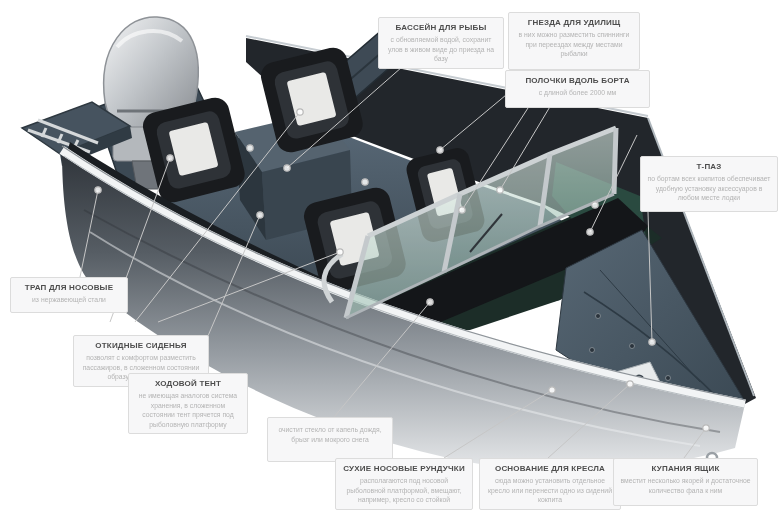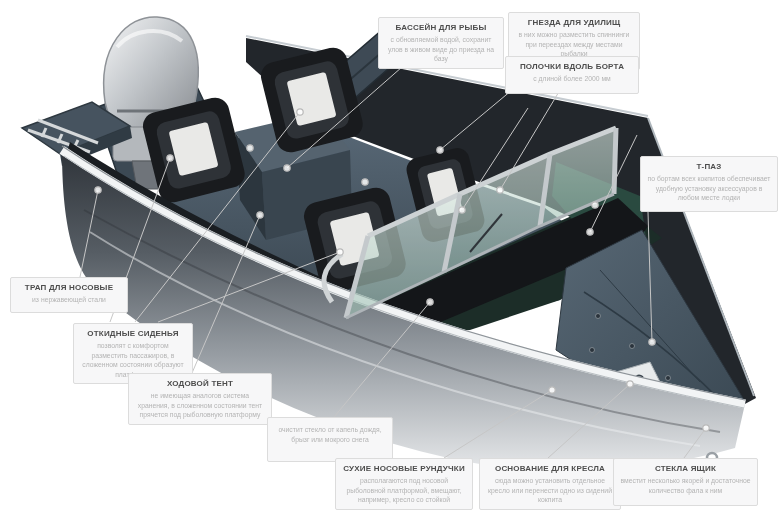--- a/index.html
+++ b/index.html
@@ -16,26 +16,26 @@
   .callout .t{
     display:block;font-size:8px;font-weight:bold;color:#4d4d4d;
     letter-spacing:.2px;line-height:1.25;
   }
   .callout .d{
     display:block;font-size:6.8px;color:#b4b4b4;line-height:1.4;margin-top:2px;
   }
   
   .c1{left:378px;top:17px;width:126px;min-height:50px;}
   .c2{left:508px;top:12px;width:132px;min-height:58px;}
-  .c3{left:505px;top:56px;width:134px;min-height:38px;}
+  .c3{left:505px;top:70px;width:145px;min-height:38px;}
   .c4{left:637px;top:110px;width:138px;min-height:44px;}
   .c5{left:640px;top:156px;width:138px;min-height:56px;}
   .c6{left:10px;top:277px;width:118px;min-height:36px;}
-  .c7{left:73px;top:323px;width:120px;min-height:49px;}
-  .c8{left:128px;top:373px;width:144px;min-height:51px;}
+  .c7{left:73px;top:335px;width:136px;min-height:49px;}
+  .c8{left:128px;top:373px;width:120px;min-height:51px;}
   .c9{left:267px;top:417px;width:126px;min-height:45px;}
   .c10{left:335px;top:458px;width:138px;min-height:52px;text-align:center;}
   .c11{left:479px;top:458px;width:142px;min-height:52px;}
   .c12{left:613px;top:458px;width:145px;min-height:48px;}
 </style>
 </head>
 <body>
 
 <div class="stage">
 
@@ -260,17 +260,17 @@
   </div>
   <div class="callout c10">
     <span class="t">СУХИЕ НОСОВЫЕ РУНДУЧКИ</span>
     <span class="d">располагаются под носовой рыболовной платформой, вмещают, например, кресло со стойкой</span>
   </div>
   <div class="callout c11">
     <span class="t">ОСНОВАНИЕ ДЛЯ КРЕСЛА</span>
     <span class="d">сюда можно установить отдельное кресло или перенести одно из сидений кокпита</span>
   </div>
   <div class="callout c12">
-    <span class="t">СТЕКЛА ЯЩИК</span>
+    <span class="t">КУПАНИЯ ЯЩИК</span>
     <span class="d">вместит несколько якорей и достаточное количество фала к ним</span>
   </div>
 
 </div>
 
 </body></html>

